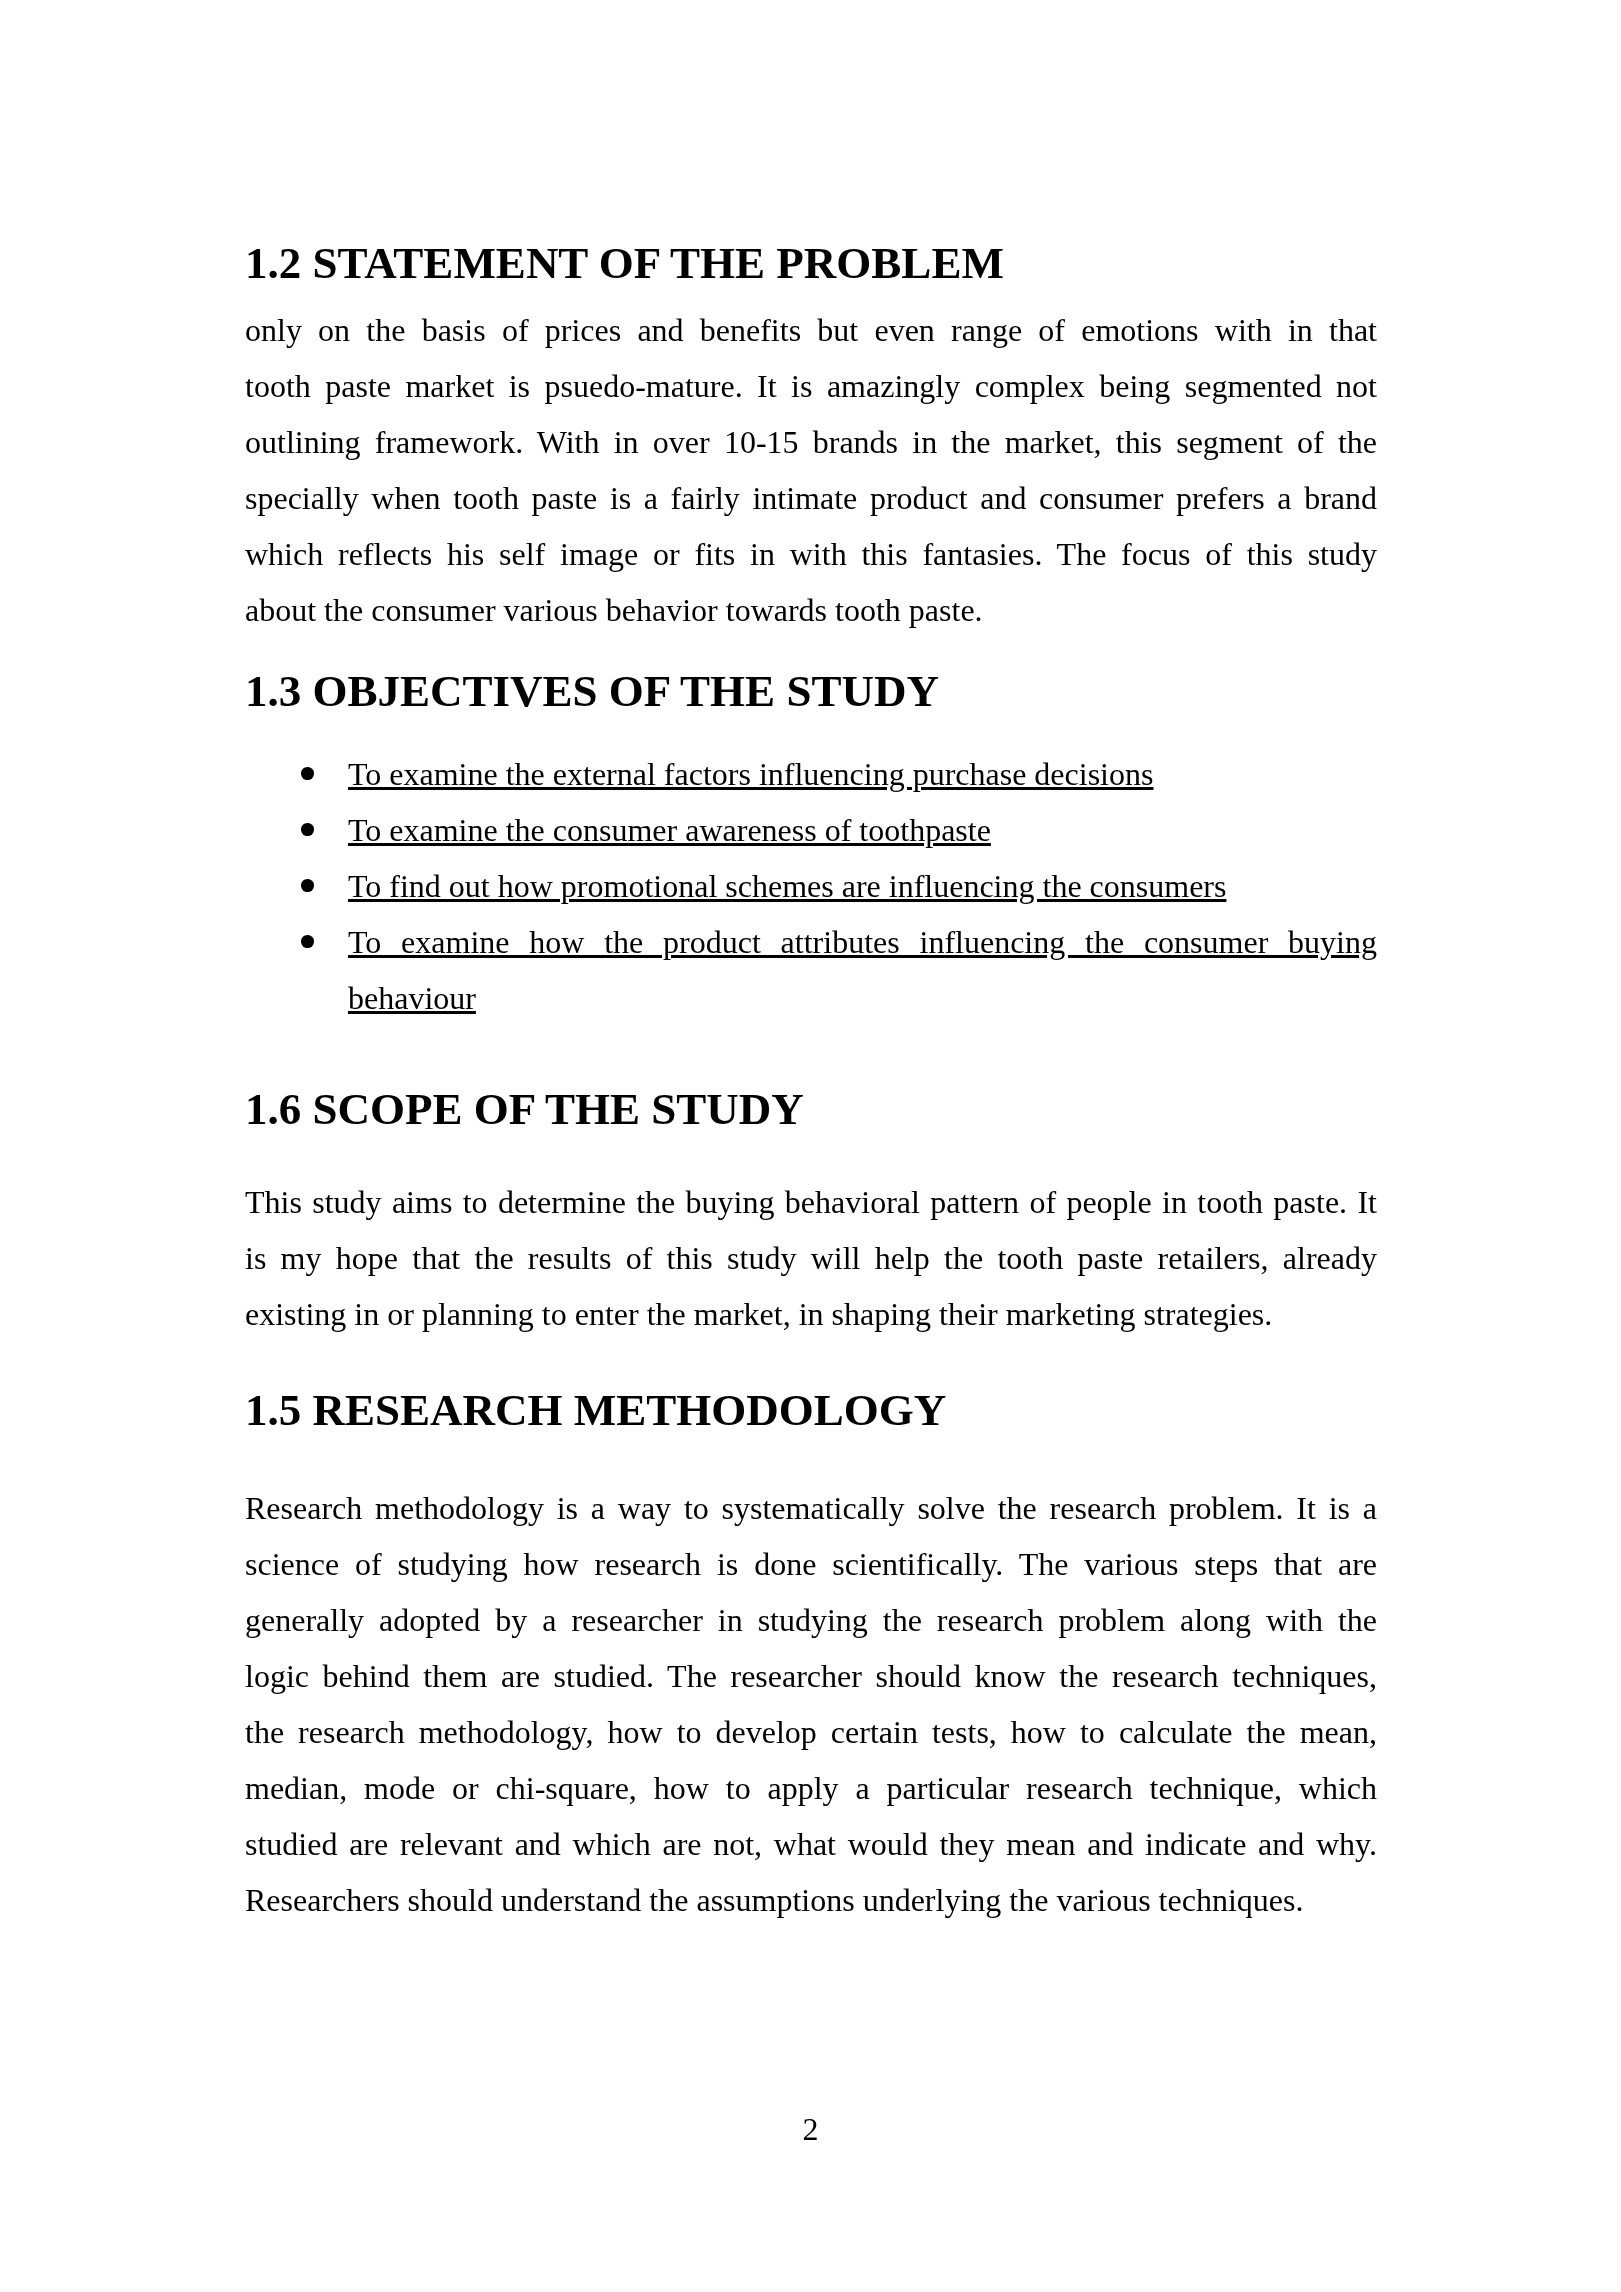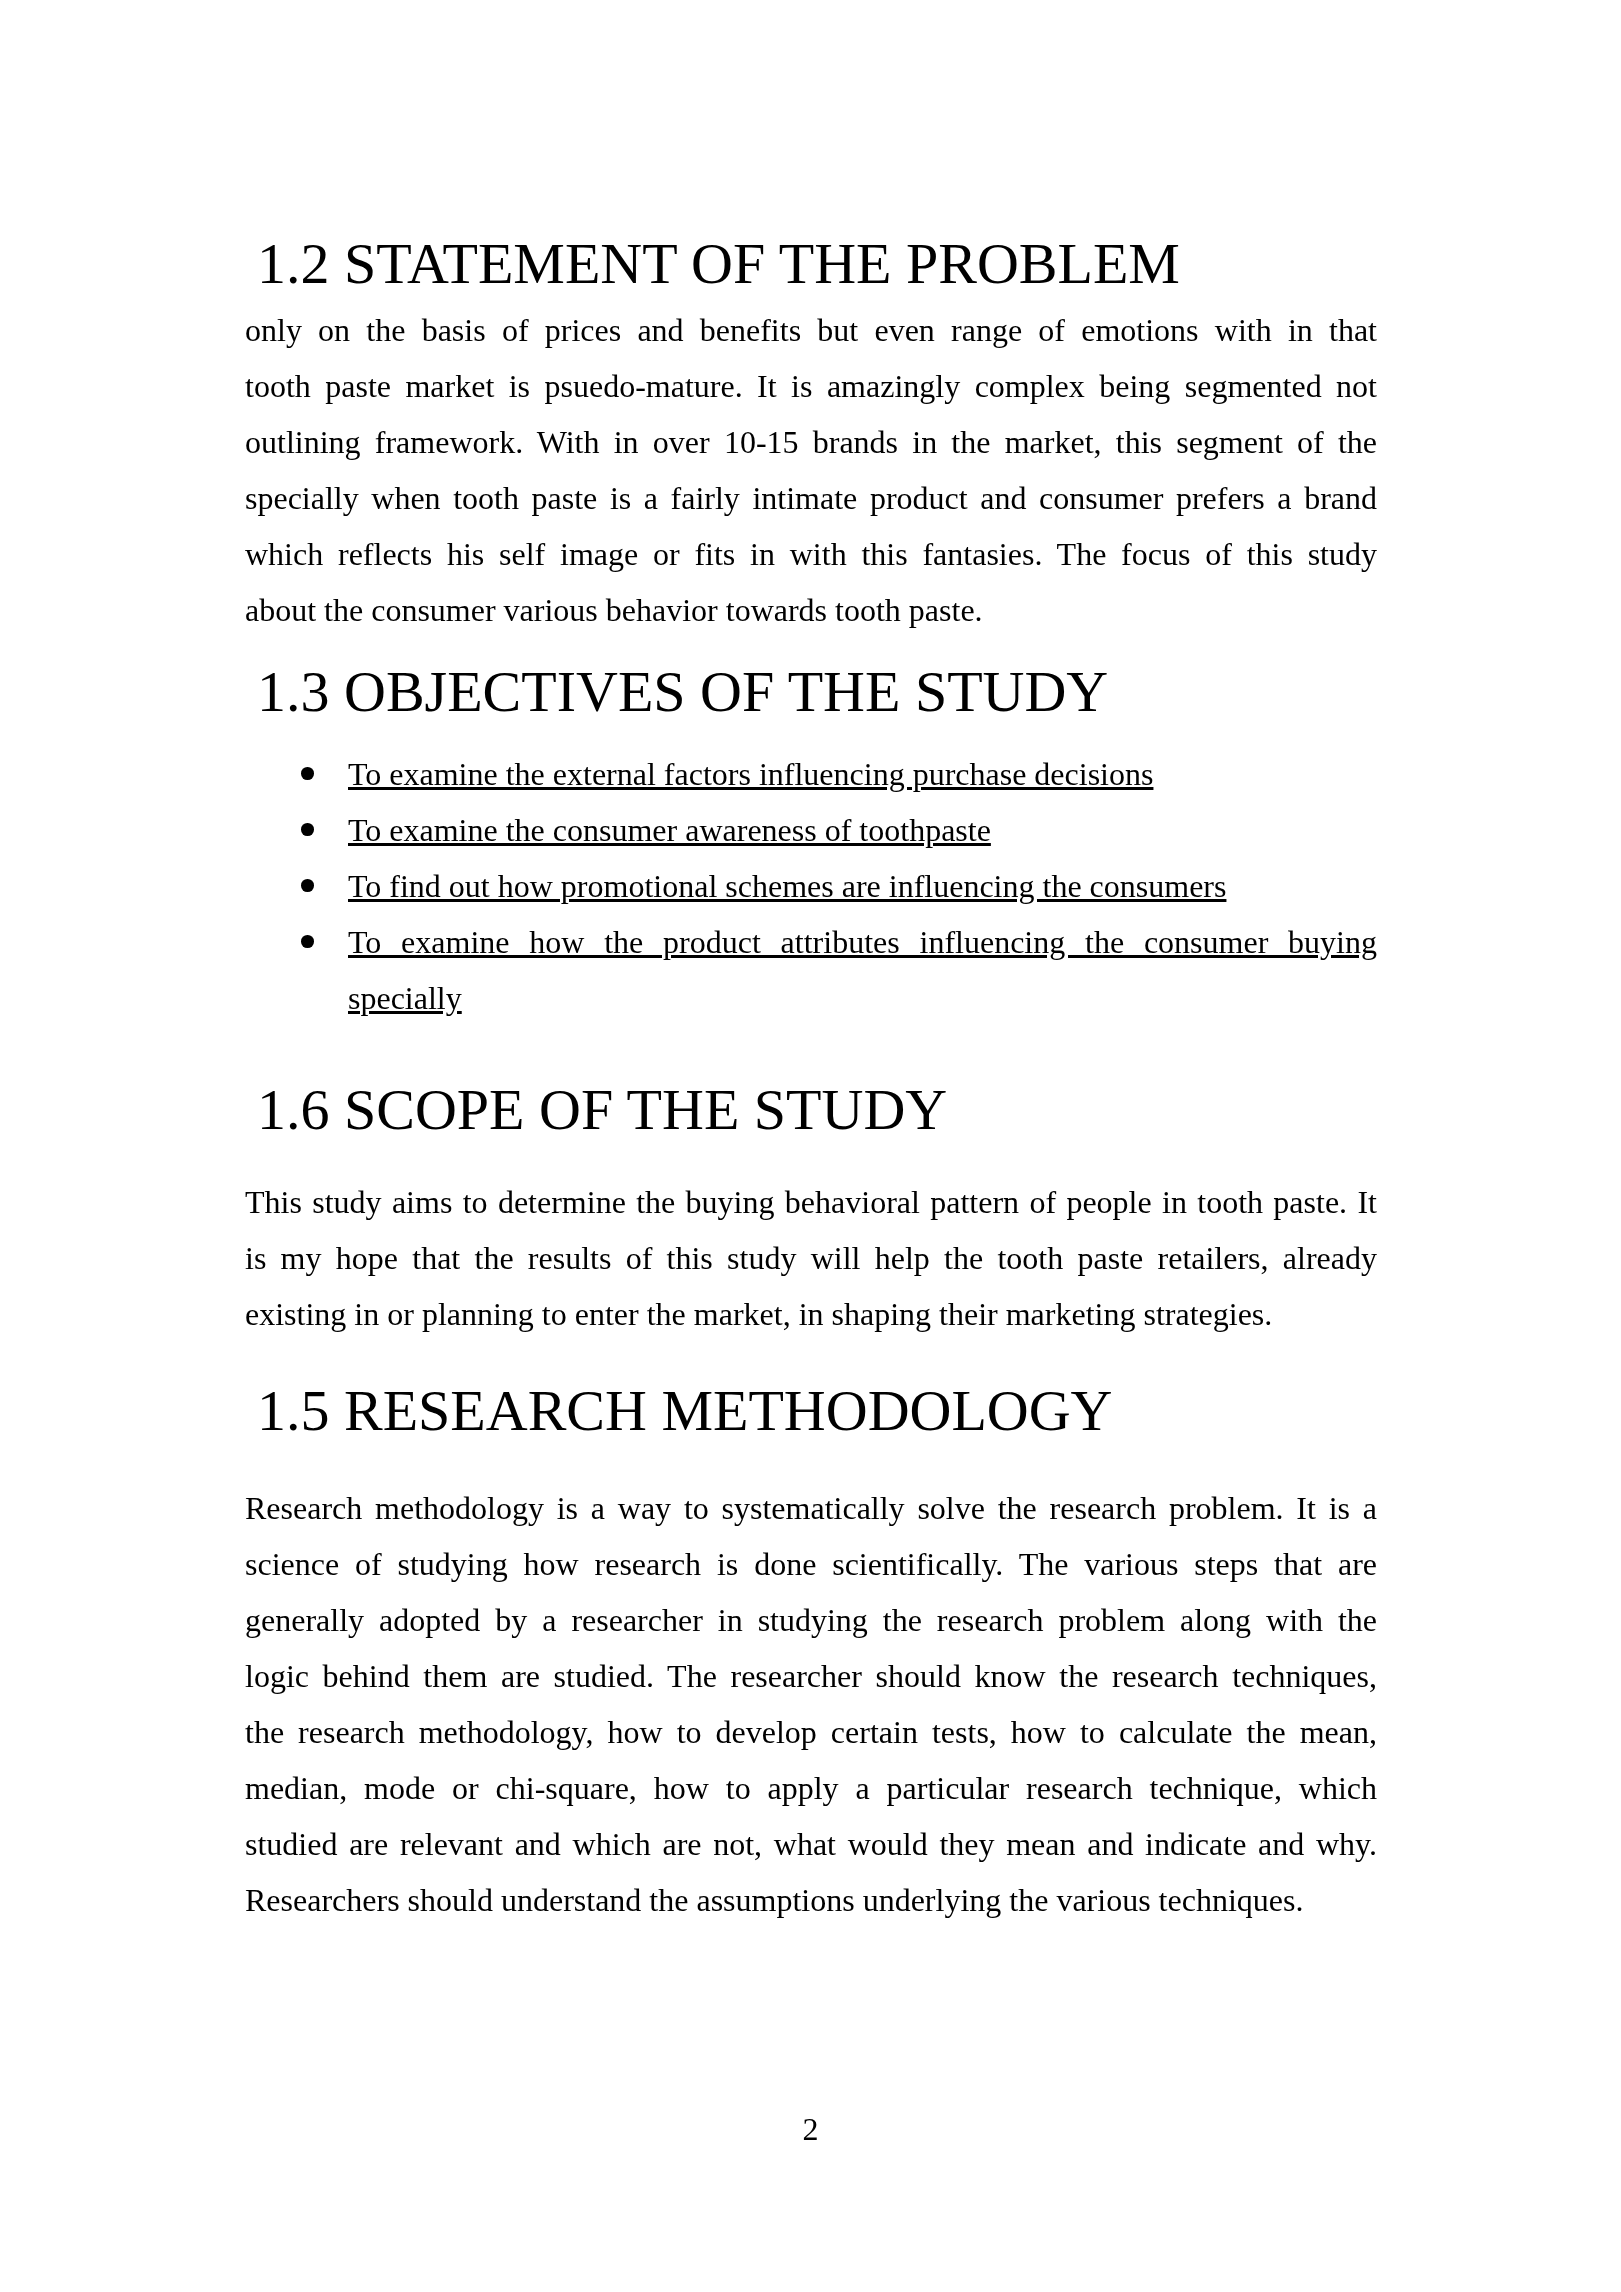--- a/index.html
+++ b/index.html
@@ -9,25 +9,24 @@
     width: 1621px;
     height: 2293px;
     margin: 0 auto;
     background: #ffffff;
     color: #000000;
     font-family: "Liberation Serif", "DejaVu Serif", serif;
     padding: 238px 244px 0 245px;
     overflow: hidden;
   }
   h2.sec-heading {
-    font-size: 58px;
+    font-size: 45px;
     line-height: 51px;
-    font-weight: normal;
+    font-weight: bold;
     color: #000000;
-    margin-left: 12px;
   }
   .lines .line {
     font-size: 32px;
     line-height: 56px;
     text-align: justify;
     text-align-last: justify;
     hyphens: none;
   }
   .lines .line:last-child {
     text-align-last: left;
@@ -118,21 +117,21 @@
               <div class="line">To find out how promotional schemes are influencing the consumers</div>
             </div>
         </div>
 
         <div class="bullet-item">
           <span class="bullet-dot"></span>
           <div class="lines">
 
               <div class="line">To examine how the product attributes influencing the consumer buying</div>
 
-              <div class="line">specially</div>
+              <div class="line">behaviour</div>
             </div>
         </div>
       </div>
   </section>
 
   <section class="sec-scope">
     <h2 class="sec-heading">1.6 SCOPE OF THE STUDY</h2>
     <div class="lines">
 
         <div class="line">This study aims to determine the buying behavioral pattern of people  in tooth paste. It</div>

